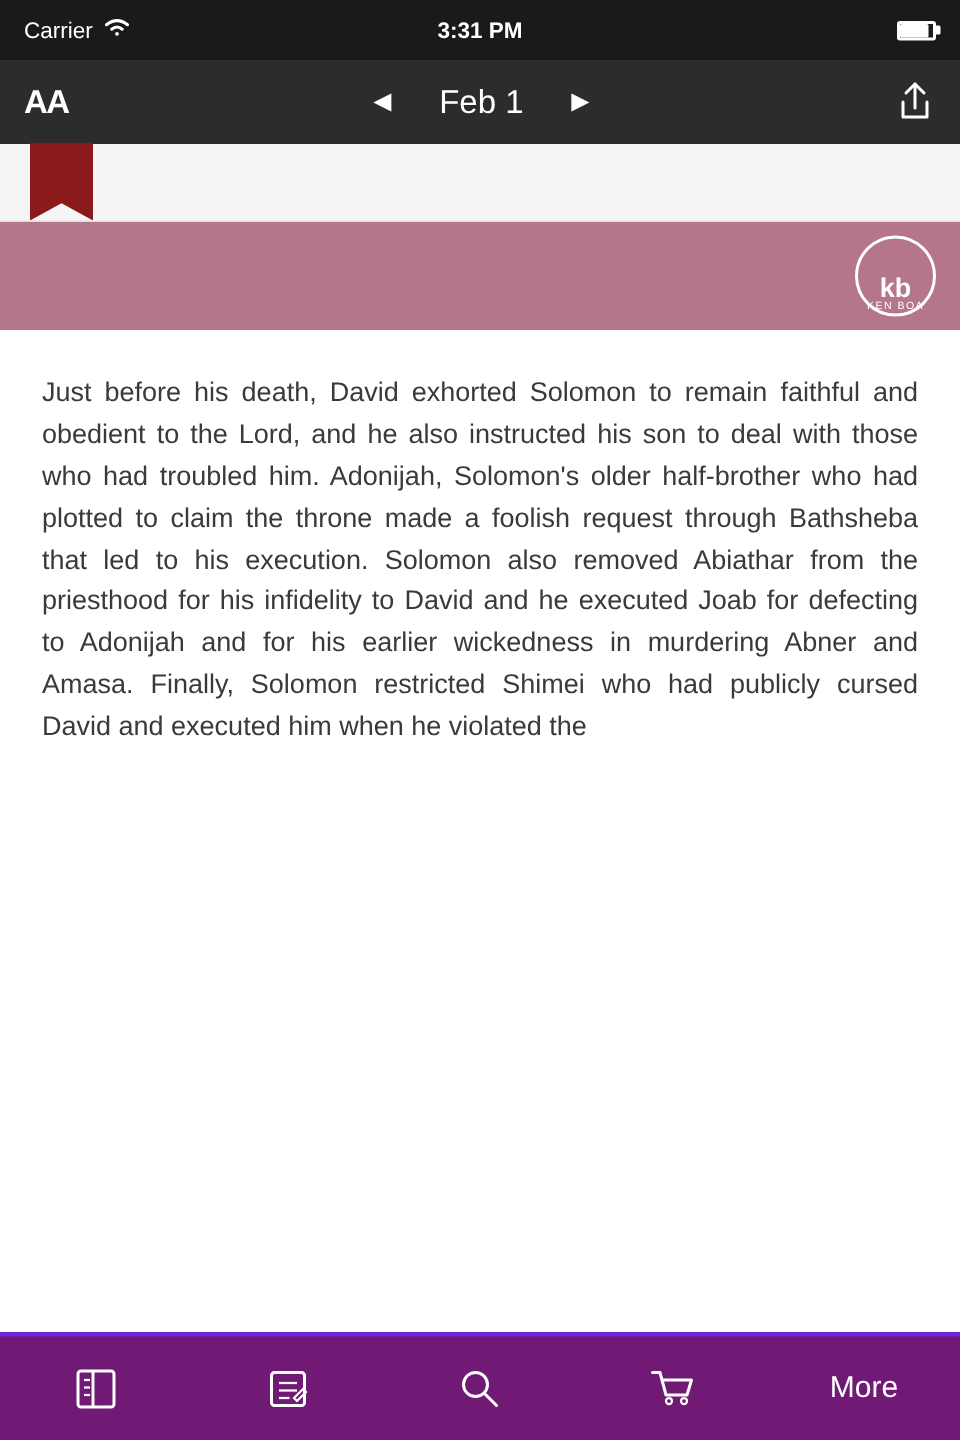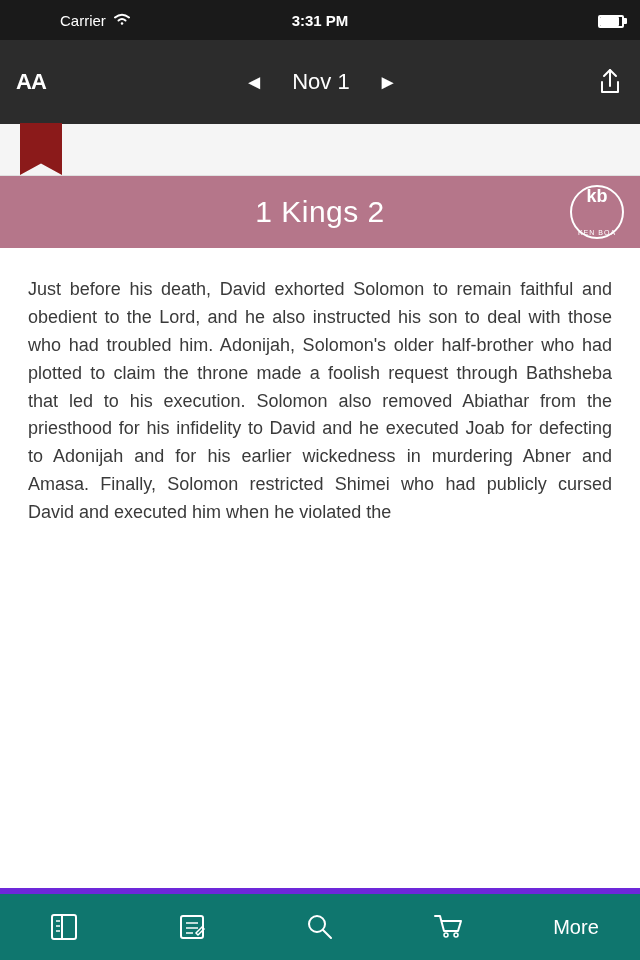--- a/index.html
+++ b/index.html
@@ -18,21 +18,21 @@
       background: #1a1a1a;
       height: 40px;
       display: flex;
       align-items: center;
       justify-content: space-between;
       padding: 0 16px;
       color: #fff;
       font-size: 15px;
       font-weight: 500;
     }
-    .status-left { display: flex; align-items: flex-end; gap: 6px; margin-left: 44px; }
+    .status-left { display: flex; align-items: flex-end; gap: 6px; }
     .status-center { position: absolute; left: 50%; transform: translateX(-50%); font-weight: 600; }
     .status-right { display: flex; align-items: center; gap: 6px; }
 
     
     .battery {
       width: 26px;
       height: 13px;
       border: 2px solid #fff;
       border-radius: 2px;
       position: relative;
@@ -53,21 +53,21 @@
     .battery-fill {
       background: #fff;
       height: 100%;
       width: 85%;
       border-radius: 1px;
     }
 
     
     .nav-bar {
       background: #2c2c2c;
-      height: 84px;
+      height: 56px;
       display: flex;
       align-items: center;
       justify-content: space-between;
       padding: 0 16px;
     }
     .nav-font-btn {
       color: #fff;
       font-size: 22px;
       font-weight: bold;
       letter-spacing: -1px;
@@ -134,21 +134,21 @@
       right: 16px;
       top: 50%;
       transform: translateY(-50%);
       width: 54px;
       height: 54px;
       border: 2px solid #fff;
       border-radius: 50%;
       display: flex;
       flex-direction: column;
       align-items: center;
-      justify-content: space-between;
+      justify-content: flex-end;
       color: #fff;
     }
     .ken-boa-kb {
       font-size: 18px;
       font-weight: bold;
       line-height: 1;
     }
     .ken-boa-text {
       font-size: 7px;
       letter-spacing: 1px;
@@ -169,25 +169,25 @@
       color: #3a3a3a;
       text-align: justify;
     }
 
     
     .tab-bar {
       position: fixed;
       bottom: 0;
       width: 640px;
       height: 72px;
-      background: #0f766e;
+      background: #701a75;
       display: flex;
       align-items: center;
       justify-content: space-around;
-      border-top: 6px solid #6d28d9;
+      border-top: 3px solid #6d28d9;
     }
     .tab-item {
       display: flex;
       align-items: center;
       justify-content: center;
       flex: 1;
       height: 100%;
       cursor: pointer;
       color: #fff;
     }
@@ -226,38 +226,37 @@
           <div class="battery-fill"></div>
         </div>
     </span>
   </div>
 </div>
 
 <div class="nav-bar">
   <span class="nav-font-btn">AA</span>
   <div class="nav-center">
     <span class="nav-arrow">◄</span>
-    <span class="nav-date">Nov 1</span>
+    <span class="nav-date">Feb 1</span>
     <span class="nav-arrow">►</span>
   </div>
   <span class="nav-share">
     <svg width="28" height="32" viewBox="0 0 28 32" fill="none" stroke="white" stroke-width="2" stroke-linecap="round" stroke-linejoin="round">
       <polyline points="8,12 14,6 20,12"></polyline>
       <line x1="14" y1="6" x2="14" y2="22"></line>
       <path d="M6,18 L6,28 L22,28 L22,18"></path>
     </svg>
   </span>
 </div>
 
 <div class="bookmark-area">
   <div class="bookmark-icon"></div>
 </div>
 
 <div class="chapter-header">
-  <span class="chapter-title">1 Kings 2</span>
   <div class="ken-boa-logo">
     <span class="ken-boa-kb">kb</span>
     <span class="ken-boa-text">KEN BOA</span>
   </div>
 </div>
 
 <div class="content">
   <p class="content-text">Just before his death, David exhorted Solomon to remain faithful and obedient to the Lord, and he also instructed his son to deal with those who had troubled him. Adonijah, Solomon's older half-brother who had plotted to claim the throne made a foolish request through Bathsheba that led to his execution. Solomon also removed Abiathar from the priesthood for his infidelity to David and he executed Joab for defecting to Adonijah and for his earlier wickedness in murdering Abner and Amasa. Finally, Solomon restricted Shimei who had publicly cursed David and executed him when he violated the</p>
 </div>
 

